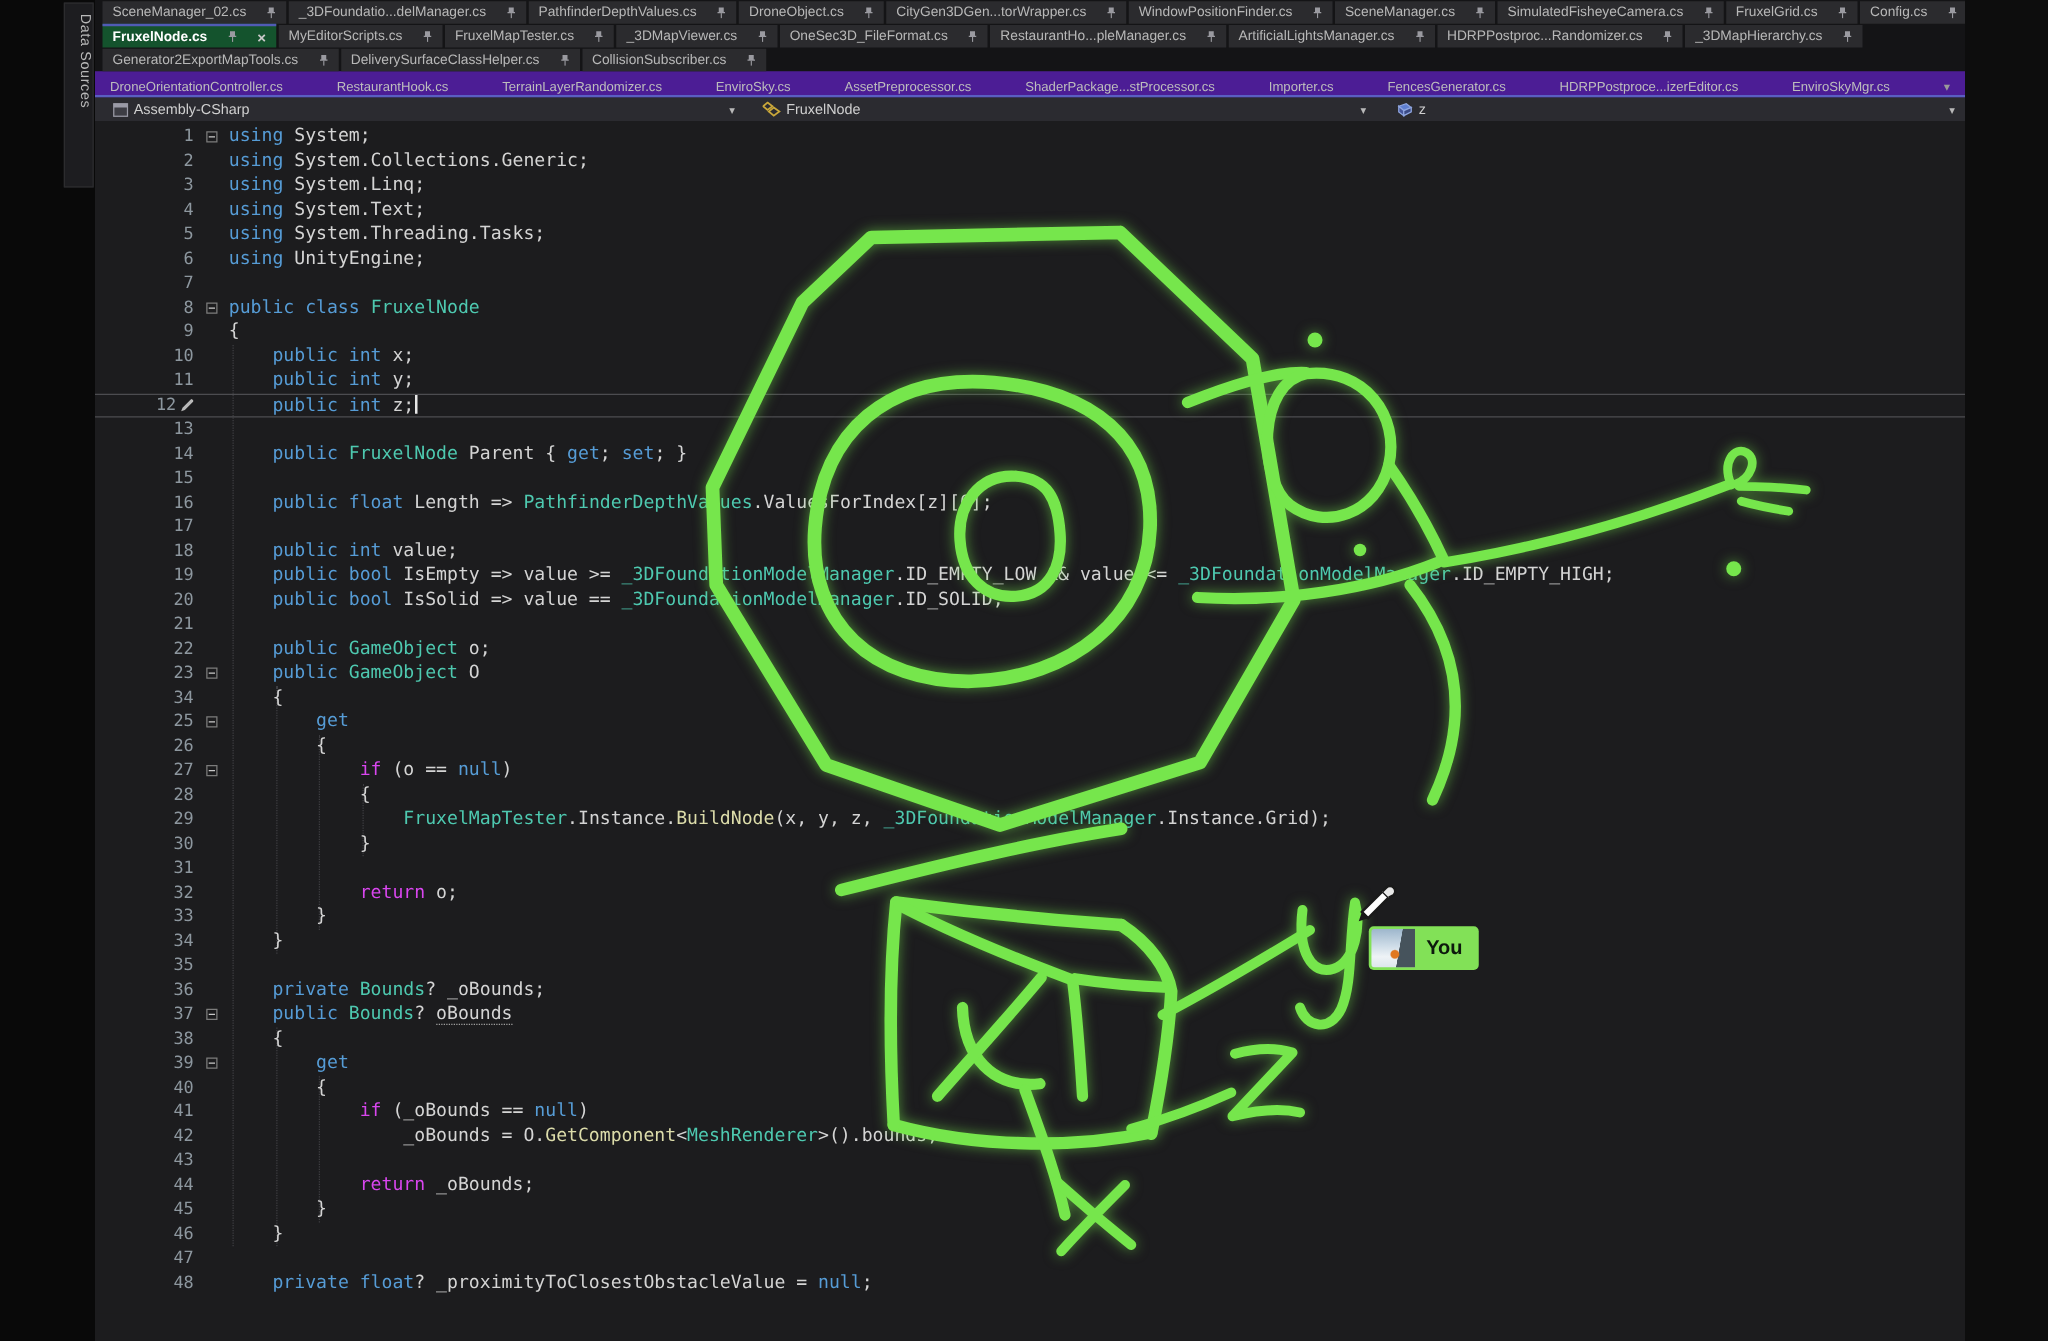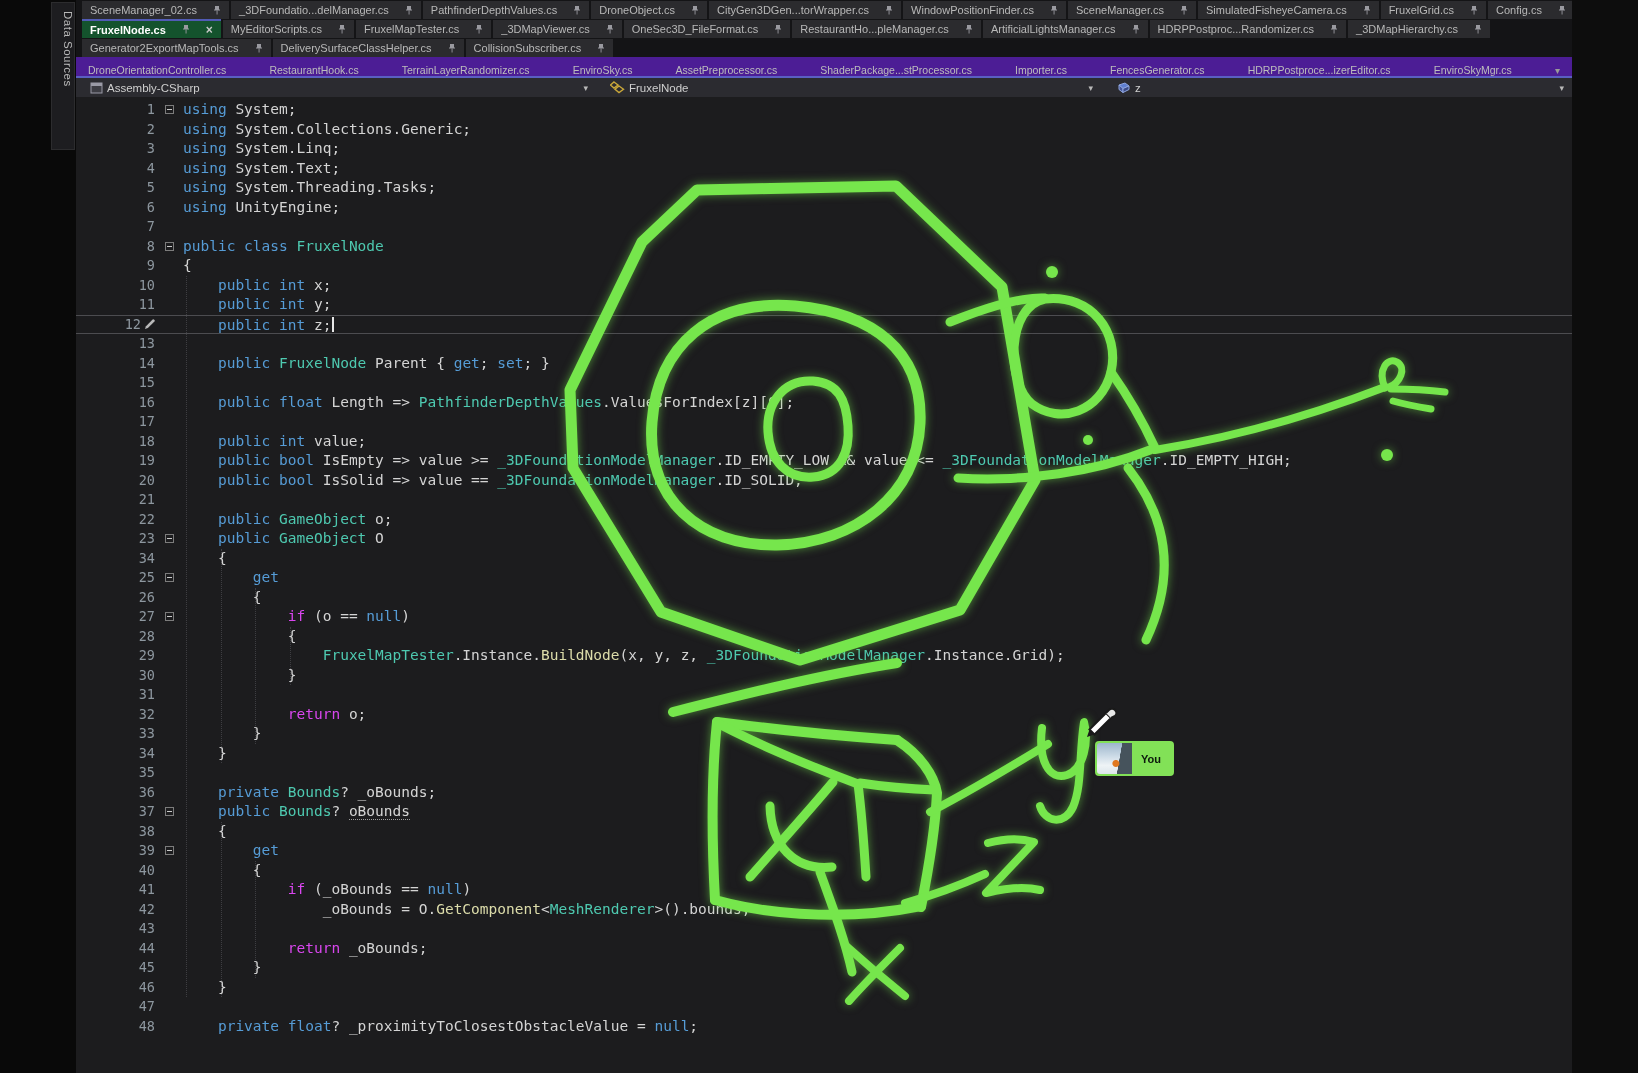--- a/index.html
+++ b/index.html
@@ -68,21 +68,21 @@
   .ink path { fill:none; stroke-linecap:round; stroke-linejoin:round; }
 
   
   .you-badge { position:absolute; left:1095px; top:741px; height:35px; z-index:60;
                display:flex; align-items:center; background:#82e157; border-radius:4px; padding:2px; }
   .you-avatar { width:35px; height:31px; border-radius:3px 0 0 3px; flex:none;
       background:
         radial-gradient(circle at 54% 66%, #e07820 0 3px, rgba(0,0,0,0) 4px),
         linear-gradient(100deg, rgba(0,0,0,0) 62%, #46535c 63%),
         linear-gradient(180deg, #9db6cc 0%, #cfdde8 45%, #eef3f6 72%, #dde6ec 100%); }
-  .you-label { font-weight:bold; font-size:11px; color:#0d1a0d; padding:0 11px 0 9px; }
+  .you-label { font-weight:bold; font-size:16px; color:#0d1a0d; padding:0 11px 0 9px; }
   .pencil-cursor { position:absolute; left:1080px; top:700px; z-index:70; pointer-events:none; }
 </style>
 </head>
 <body>
 
 <div class="screen">
 
   <div class="left-strip">
     <div class="vtab">Data Sources</div>
   </div>

